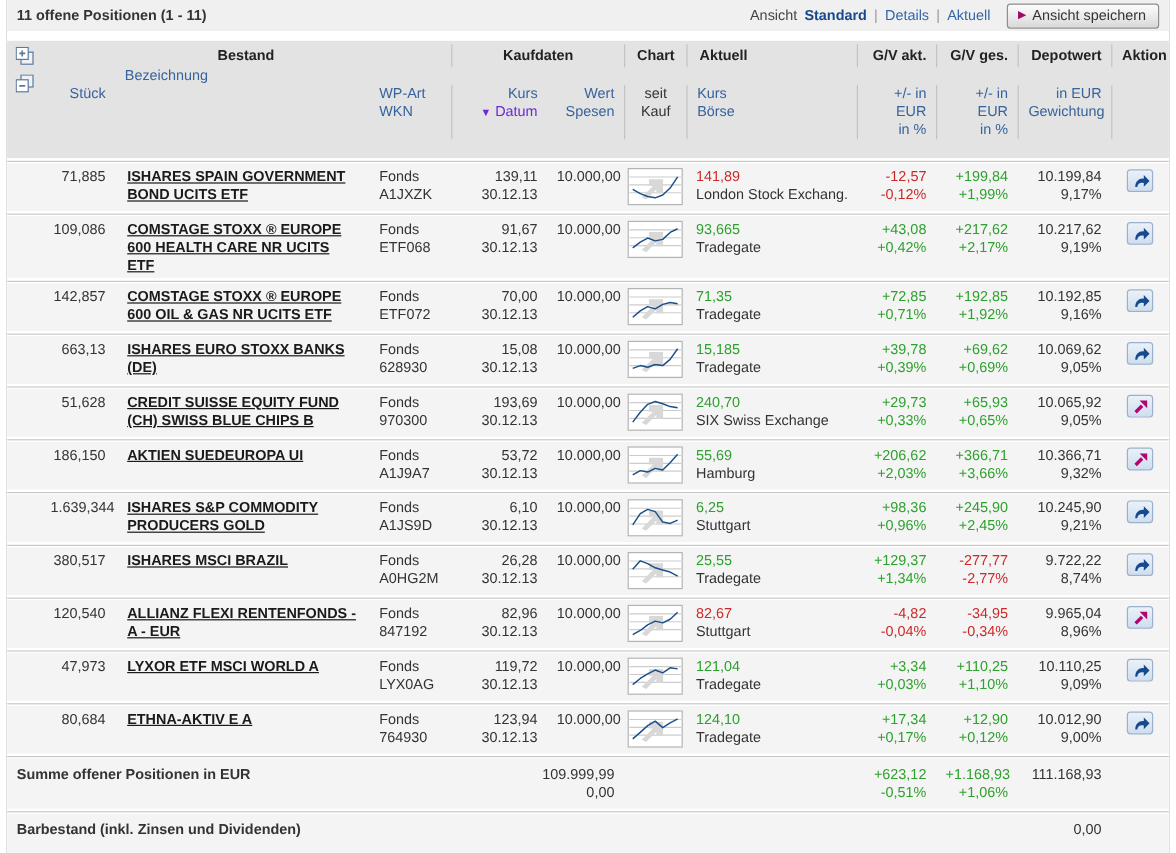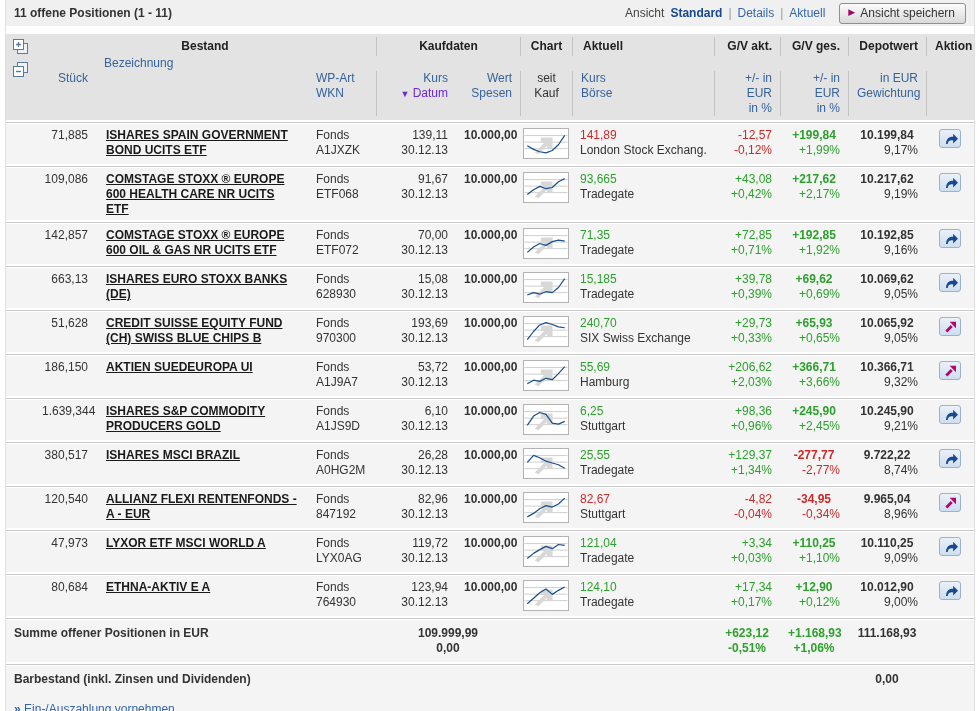--- a/index.html
+++ b/index.html
@@ -17,42 +17,42 @@
   .viewbar .pipe { color:#999; }
   .btn { margin-left:8px; background:linear-gradient(#fcfcfc,#d9d9d9); border:1px solid #8f8f8f; border-radius:3px; padding:2px 10px 3px 8px; font-size:12px; color:#333; font-family:inherit; cursor:pointer; display:flex; align-items:center; gap:5px; }
   .btn .tri { color:#a2076b; font-size:9px; line-height:1; }
 
   .gap8 { height:8px; background:#fff; }
 
   
   .grid { display:grid; grid-template-columns:28px 62px 212px 68px 80px 64px 52px 142px 66px 68px 78px 48px; }
 
   
-  .thead { background:#e3e3e3; padding:3px 0 4px; position:relative; }
+  .thead { background:#e3e3e3; padding:3px 0 16px; position:relative; }
   .hicons { position:absolute; left:7px; top:5px; display:flex; flex-direction:column; gap:7px; }
   .hicons svg { cursor:pointer; display:block; }
   .hg .hcell { font-weight:bold; color:#222; padding:2px 8px 3px; }
   .hcell.center { text-align:center; }
   .hcell.right { text-align:right; }
   .hcell.left { text-align:left; padding-left:10px; }
   .hs .hcell { color:#36639c; padding:0 8px; line-height:15px; }
   .hs .hcell.dark { color:#333; }
   .bdl { border-left:1px solid #c3c3c3; }
   .sort { color:#6d28d9; cursor:pointer; }
   .sort .tri { font-size:9px; }
 
   
   .tbody { background:#fff; }
   .sep { height:4px; background:#fff; position:relative; }
   .sep::after { content:""; position:absolute; top:2px; left:0; right:0; height:1px; background:#c9c9c9; }
   .row { background:#f4f4f4; min-height:40px; padding:4px 0 3px; }
   .cell { padding:0 8px; line-height:15px; }
   .cell.num { text-align:right; }
   .cell.name { padding-left:10px; }
-  .b { font-weight:bold;text-align:center; }
+  .b { font-weight:normal; }
   .pos { color:#2da12d; }
   .neg { color:#cc2929; }
   .pos-link { color:#1a1a1a; font-weight:bold; text-decoration:underline; cursor:pointer; }
   .trunc { white-space:nowrap; overflow:hidden; }
 
   
   .cell.chart { padding:0 3px; }
   .spark { background:#fff; border:1px solid #b3b3b3; display:block; margin:0 auto; cursor:pointer; }
 
   

